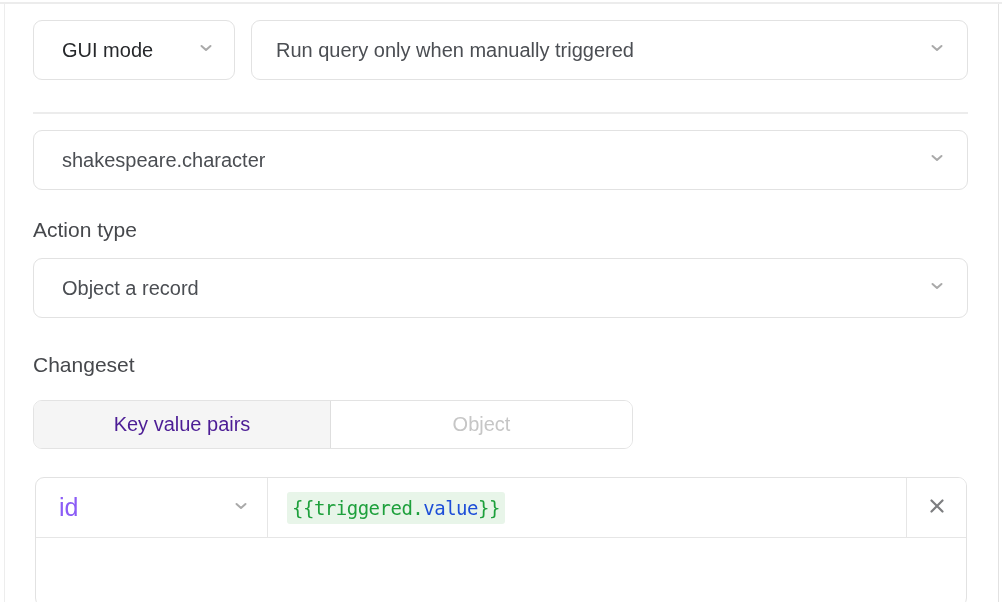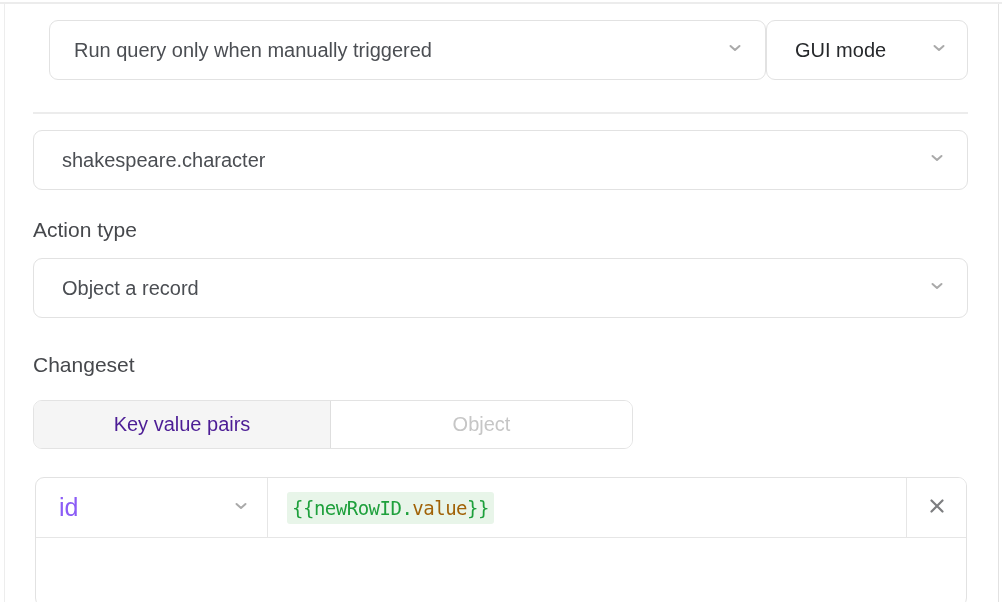--- a/index.html
+++ b/index.html
@@ -88,50 +88,50 @@
   }
   .code-chip {
     background: #e8f5e9;
     border-radius: 3px;
     padding: 5px 5px;
     font-family: "DejaVu Sans Mono", monospace;
     font-size: 19px; letter-spacing: -0.5px;
     white-space: nowrap;
   }
   .tok-green { color: #1ea03c; }
-  .tok-blue  { color: #a16207; }
+  .tok-blue  { color: #1d4ed8; }
   .kv-remove {
     flex: none; width: 60px;
     border: none; background: #fff;
     border-left: 1px solid #e6e6e6;
     display: flex; align-items: center; justify-content: center;
     cursor: pointer;
   }
 </style>
 </head>
 <body>
 
 <div class="panel">
   <div class="edge-top"></div>
   <div class="edge-left"></div>
   <div class="edge-right"></div>
 
   <div class="content">
 
     <div class="row-top">
-      <div class="select trigger-select">
-        <span class="val">Run query only when manually triggered</span>
+      <div class="select mode-select">
+        <span class="val">GUI mode</span>
         <span class="chev">
           <svg width="16" height="16" viewBox="0 0 16 16">
               <path d="M3.5 6 L8 10 L12.5 6" fill="none" stroke="#aaaaaa" stroke-width="2" stroke-linecap="round" stroke-linejoin="round"></path>
             </svg>
         </span>
       </div>
-      <div class="select mode-select">
-        <span class="val">GUI mode</span>
+      <div class="select trigger-select">
+        <span class="val">Run query only when manually triggered</span>
         <span class="chev">
           <svg width="16" height="16" viewBox="0 0 16 16">
               <path d="M3.5 6 L8 10 L12.5 6" fill="none" stroke="#aaaaaa" stroke-width="2" stroke-linecap="round" stroke-linejoin="round"></path>
             </svg>
         </span>
       </div>
     </div>
 
     <div class="divider"></div>
 
@@ -165,21 +165,21 @@
       <div class="kv-row">
         <div class="kv-key">
           <span class="val">id</span>
           <span class="chev">
             <svg width="16" height="16" viewBox="0 0 16 16">
                 <path d="M3.5 6 L8 10 L12.5 6" fill="none" stroke="#aaaaaa" stroke-width="2" stroke-linecap="round" stroke-linejoin="round"></path>
               </svg>
           </span>
         </div>
         <div class="kv-value">
-          <span class="code-chip"><span class="tok-green">{{newRowID.</span><span class="tok-blue">value</span><span class="tok-green">}}</span></span>
+          <span class="code-chip"><span class="tok-green">{{triggered.</span><span class="tok-blue">value</span><span class="tok-green">}}</span></span>
         </div>
         <button class="kv-remove">
           <span>
             <svg width="22" height="22" viewBox="0 0 22 22">
                 <path d="M5.5 5.5 L16.5 16.5 M16.5 5.5 L5.5 16.5" stroke="#7d7e80" stroke-width="2.2" stroke-linecap="round"></path>
               </svg>
           </span>
         </button>
       </div>
     </div>

